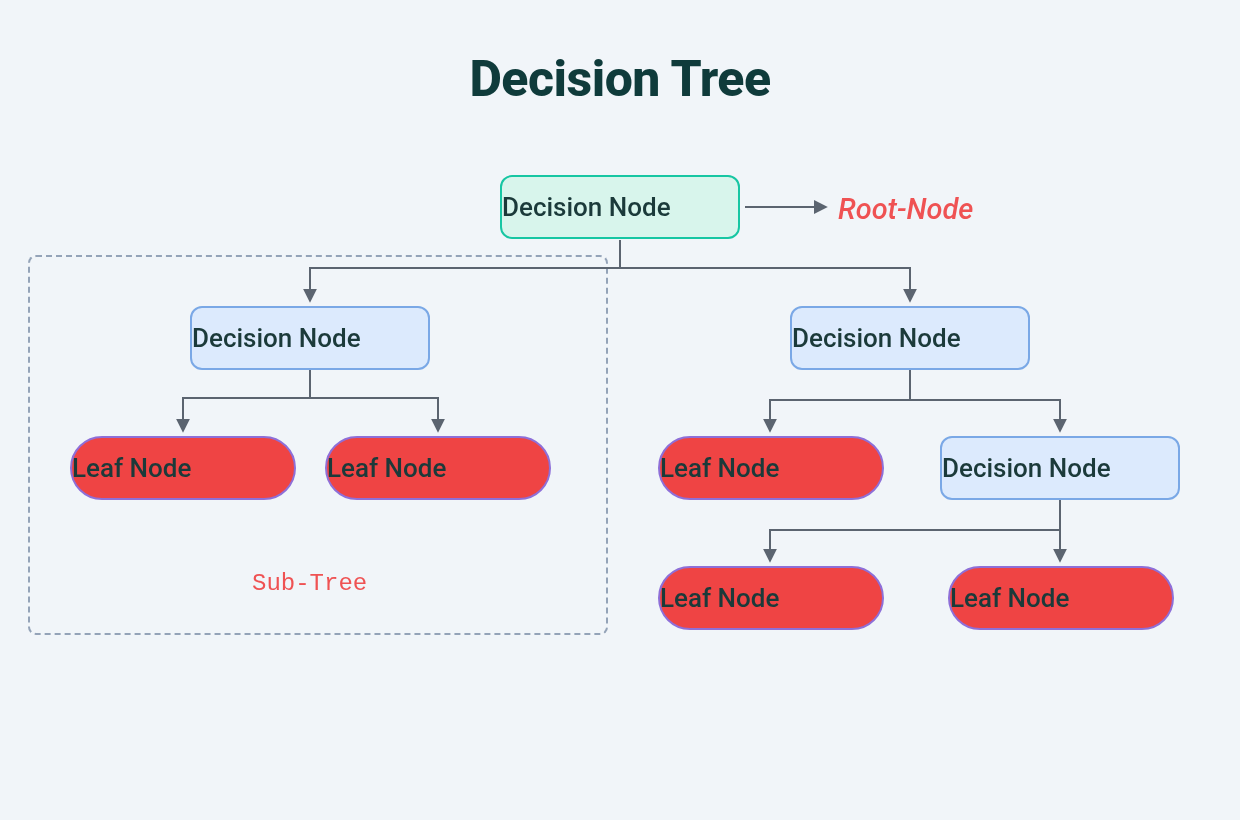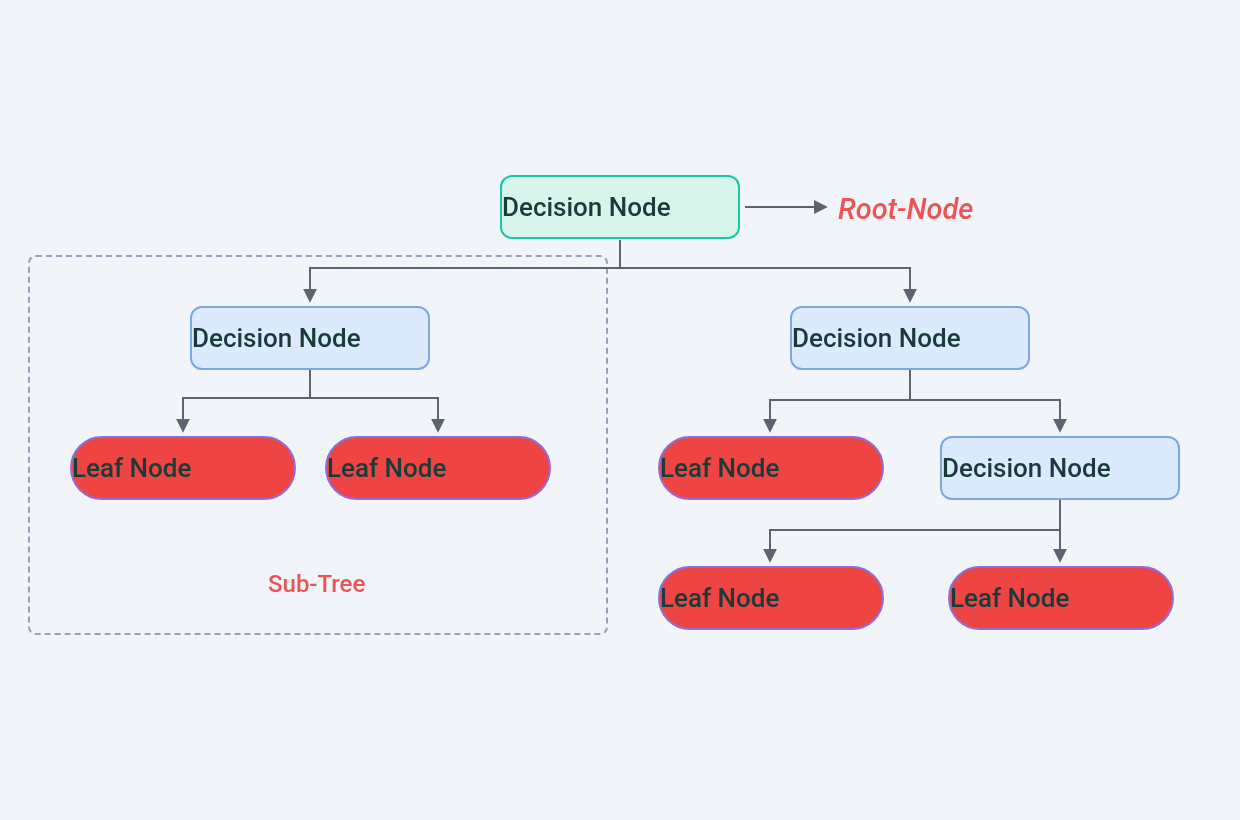--- a/index.html
+++ b/index.html
@@ -85,20 +85,21 @@
     width: 1240px;
     height: 820px;
     pointer-events: none;
   }
 </style>
 </head>
 <body>
 
 <div class="canvas">
 
+  <div class="title">Decision Tree</div>
 
   <div class="subtree-box" style="left:28px; top:255px; width:580px; height:380px;"></div>
 
   <svg class="connectors" viewBox="0 0 1240 820">
     <defs>
       <marker id="arrow" viewBox="0 0 10 10" refX="8" refY="5" markerWidth="7" markerHeight="7" orient="auto-start-reverse">
         <path d="M 0 0 L 10 5 L 0 10 z" fill="#5b6470"></path>
       </marker>
     </defs>
     <g stroke="#5b6470" stroke-width="2" fill="none">
@@ -147,16 +148,16 @@
     <span>Decision Node</span>
   </div>
 
   <div class="node leaf" style="left:658px; top:566px; width:226px; height:64px;">
     <span>Leaf Node</span>
   </div>
   <div class="node leaf" style="left:948px; top:566px; width:226px; height:64px;">
     <span>Leaf Node</span>
   </div>
 
-  <div class="annotation-sub" style="left:268px; top:570px;">Sub-Tree</div>
+  <div class="annotation-sub" style="left:252px; top:570px;font-family:Liberation Mono, monospace;">Sub-Tree</div>
 
 
 </div>
 
 </body></html>

